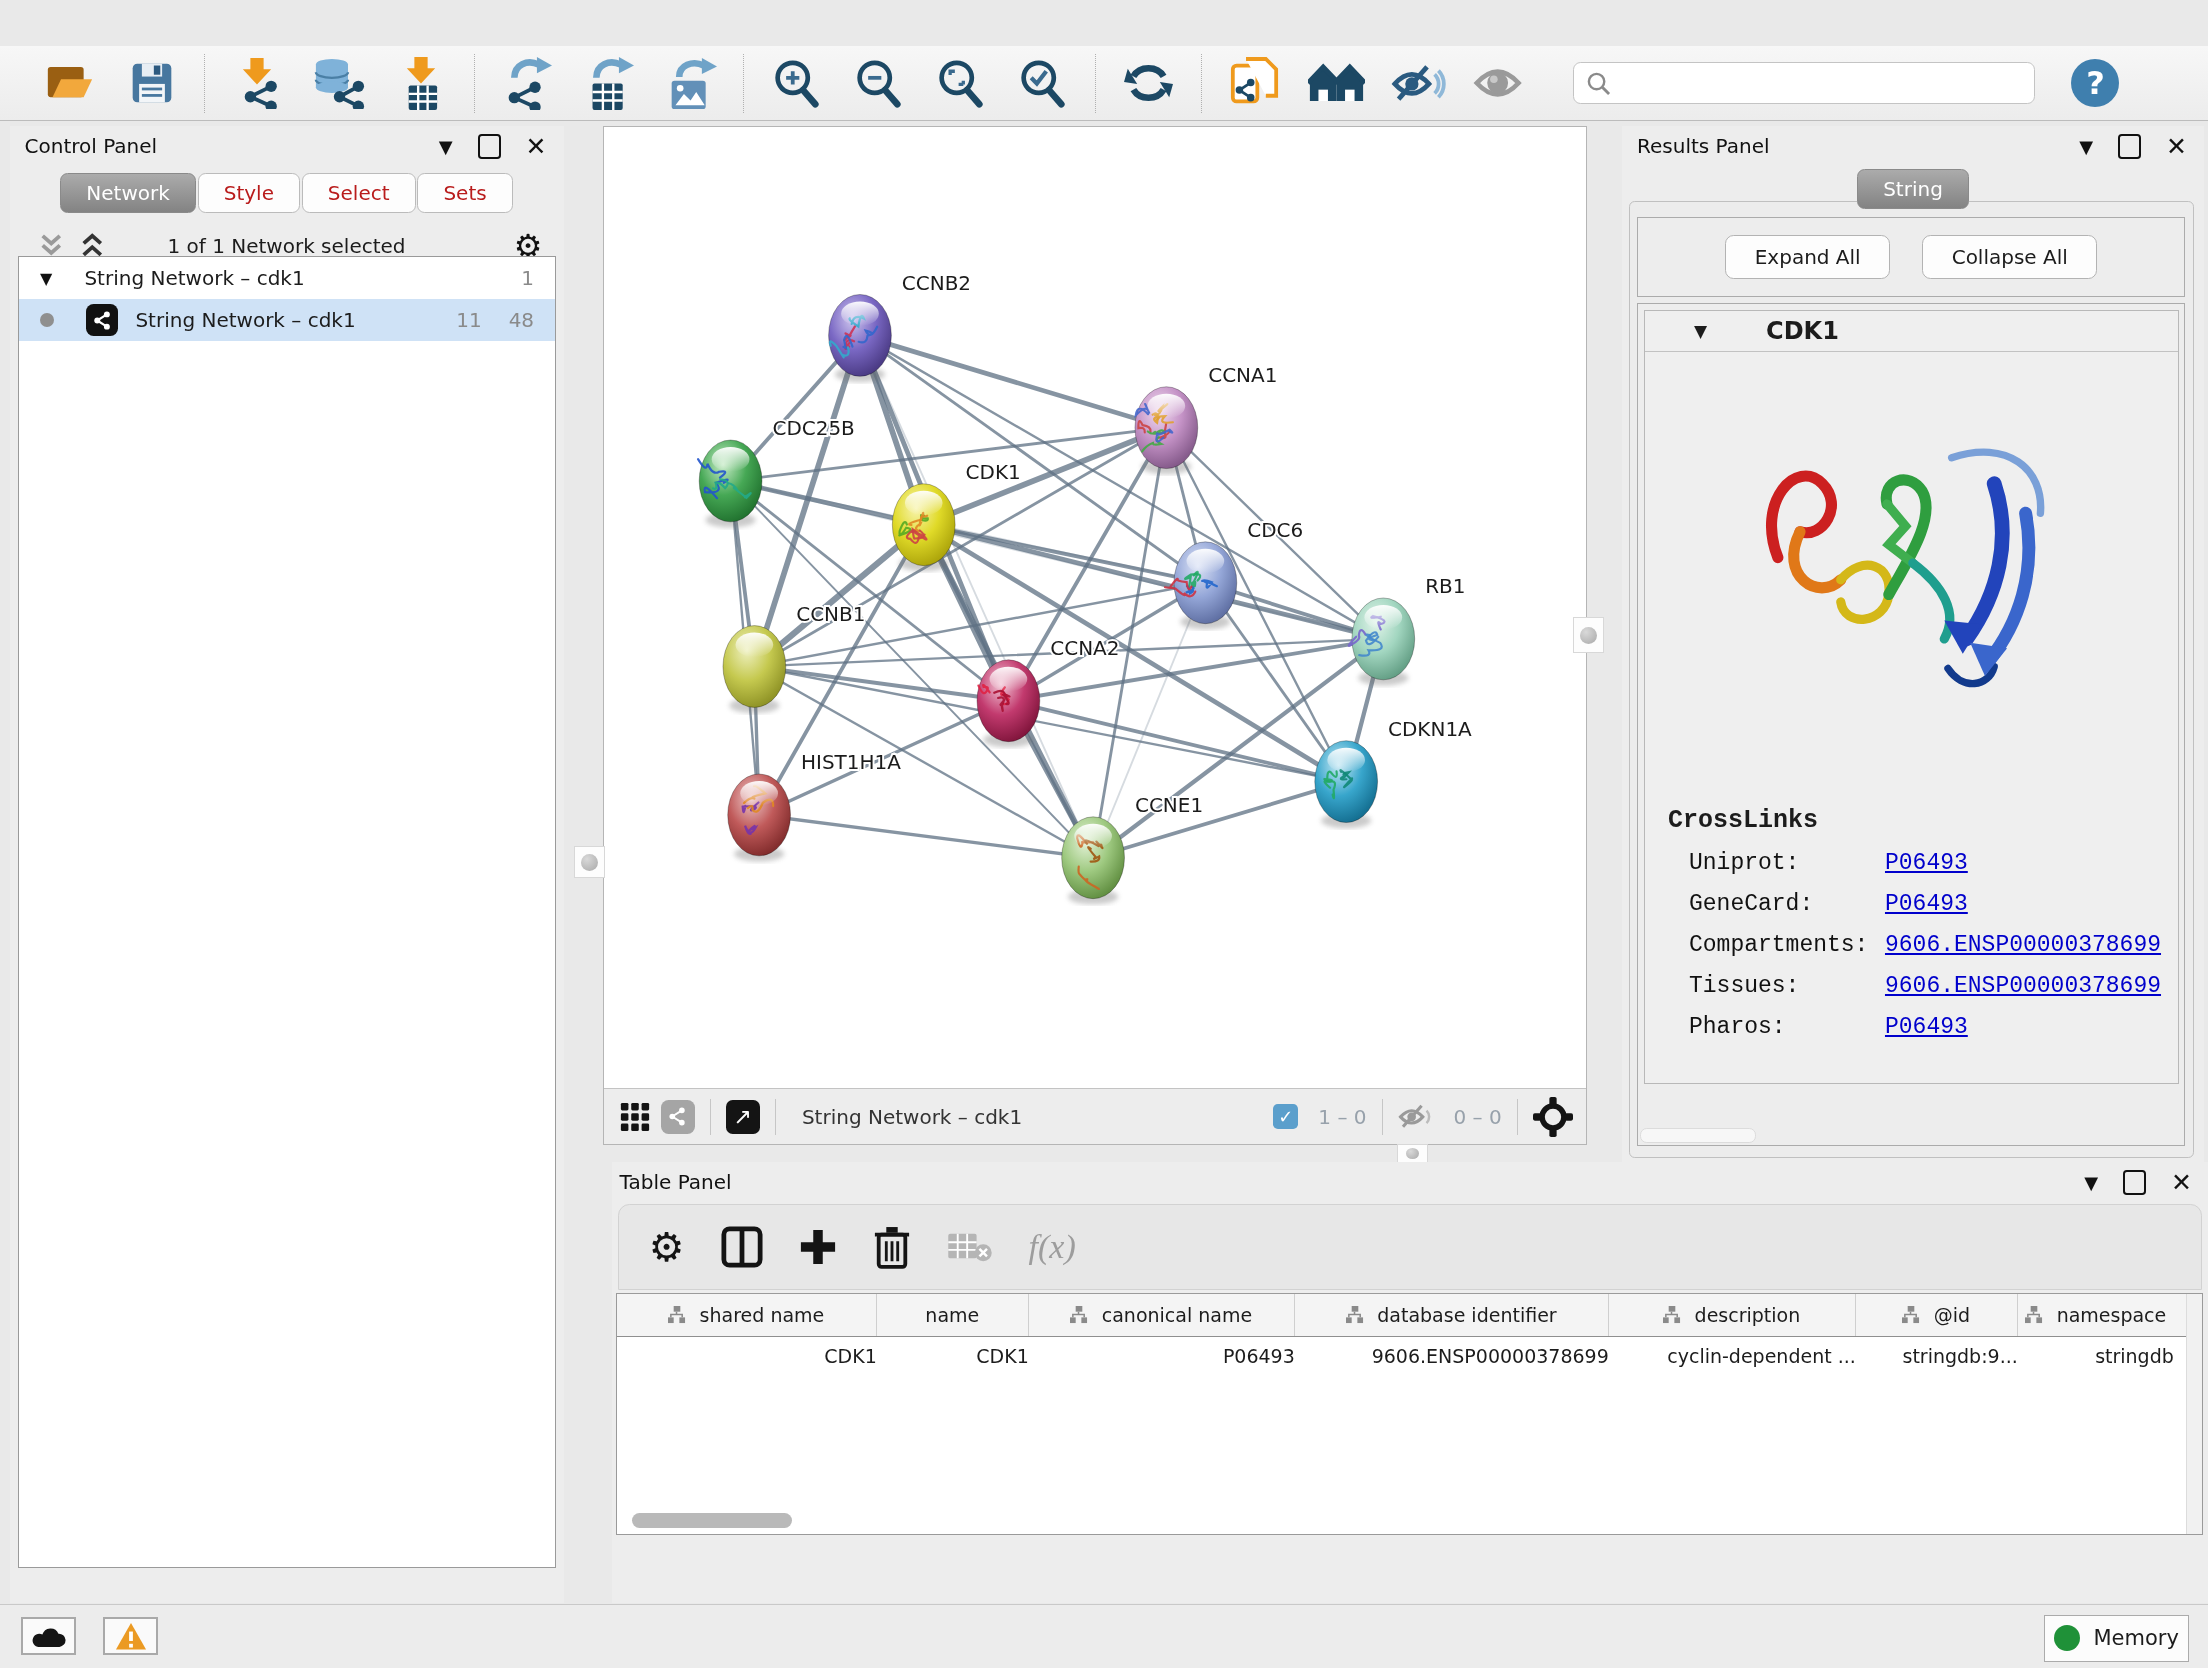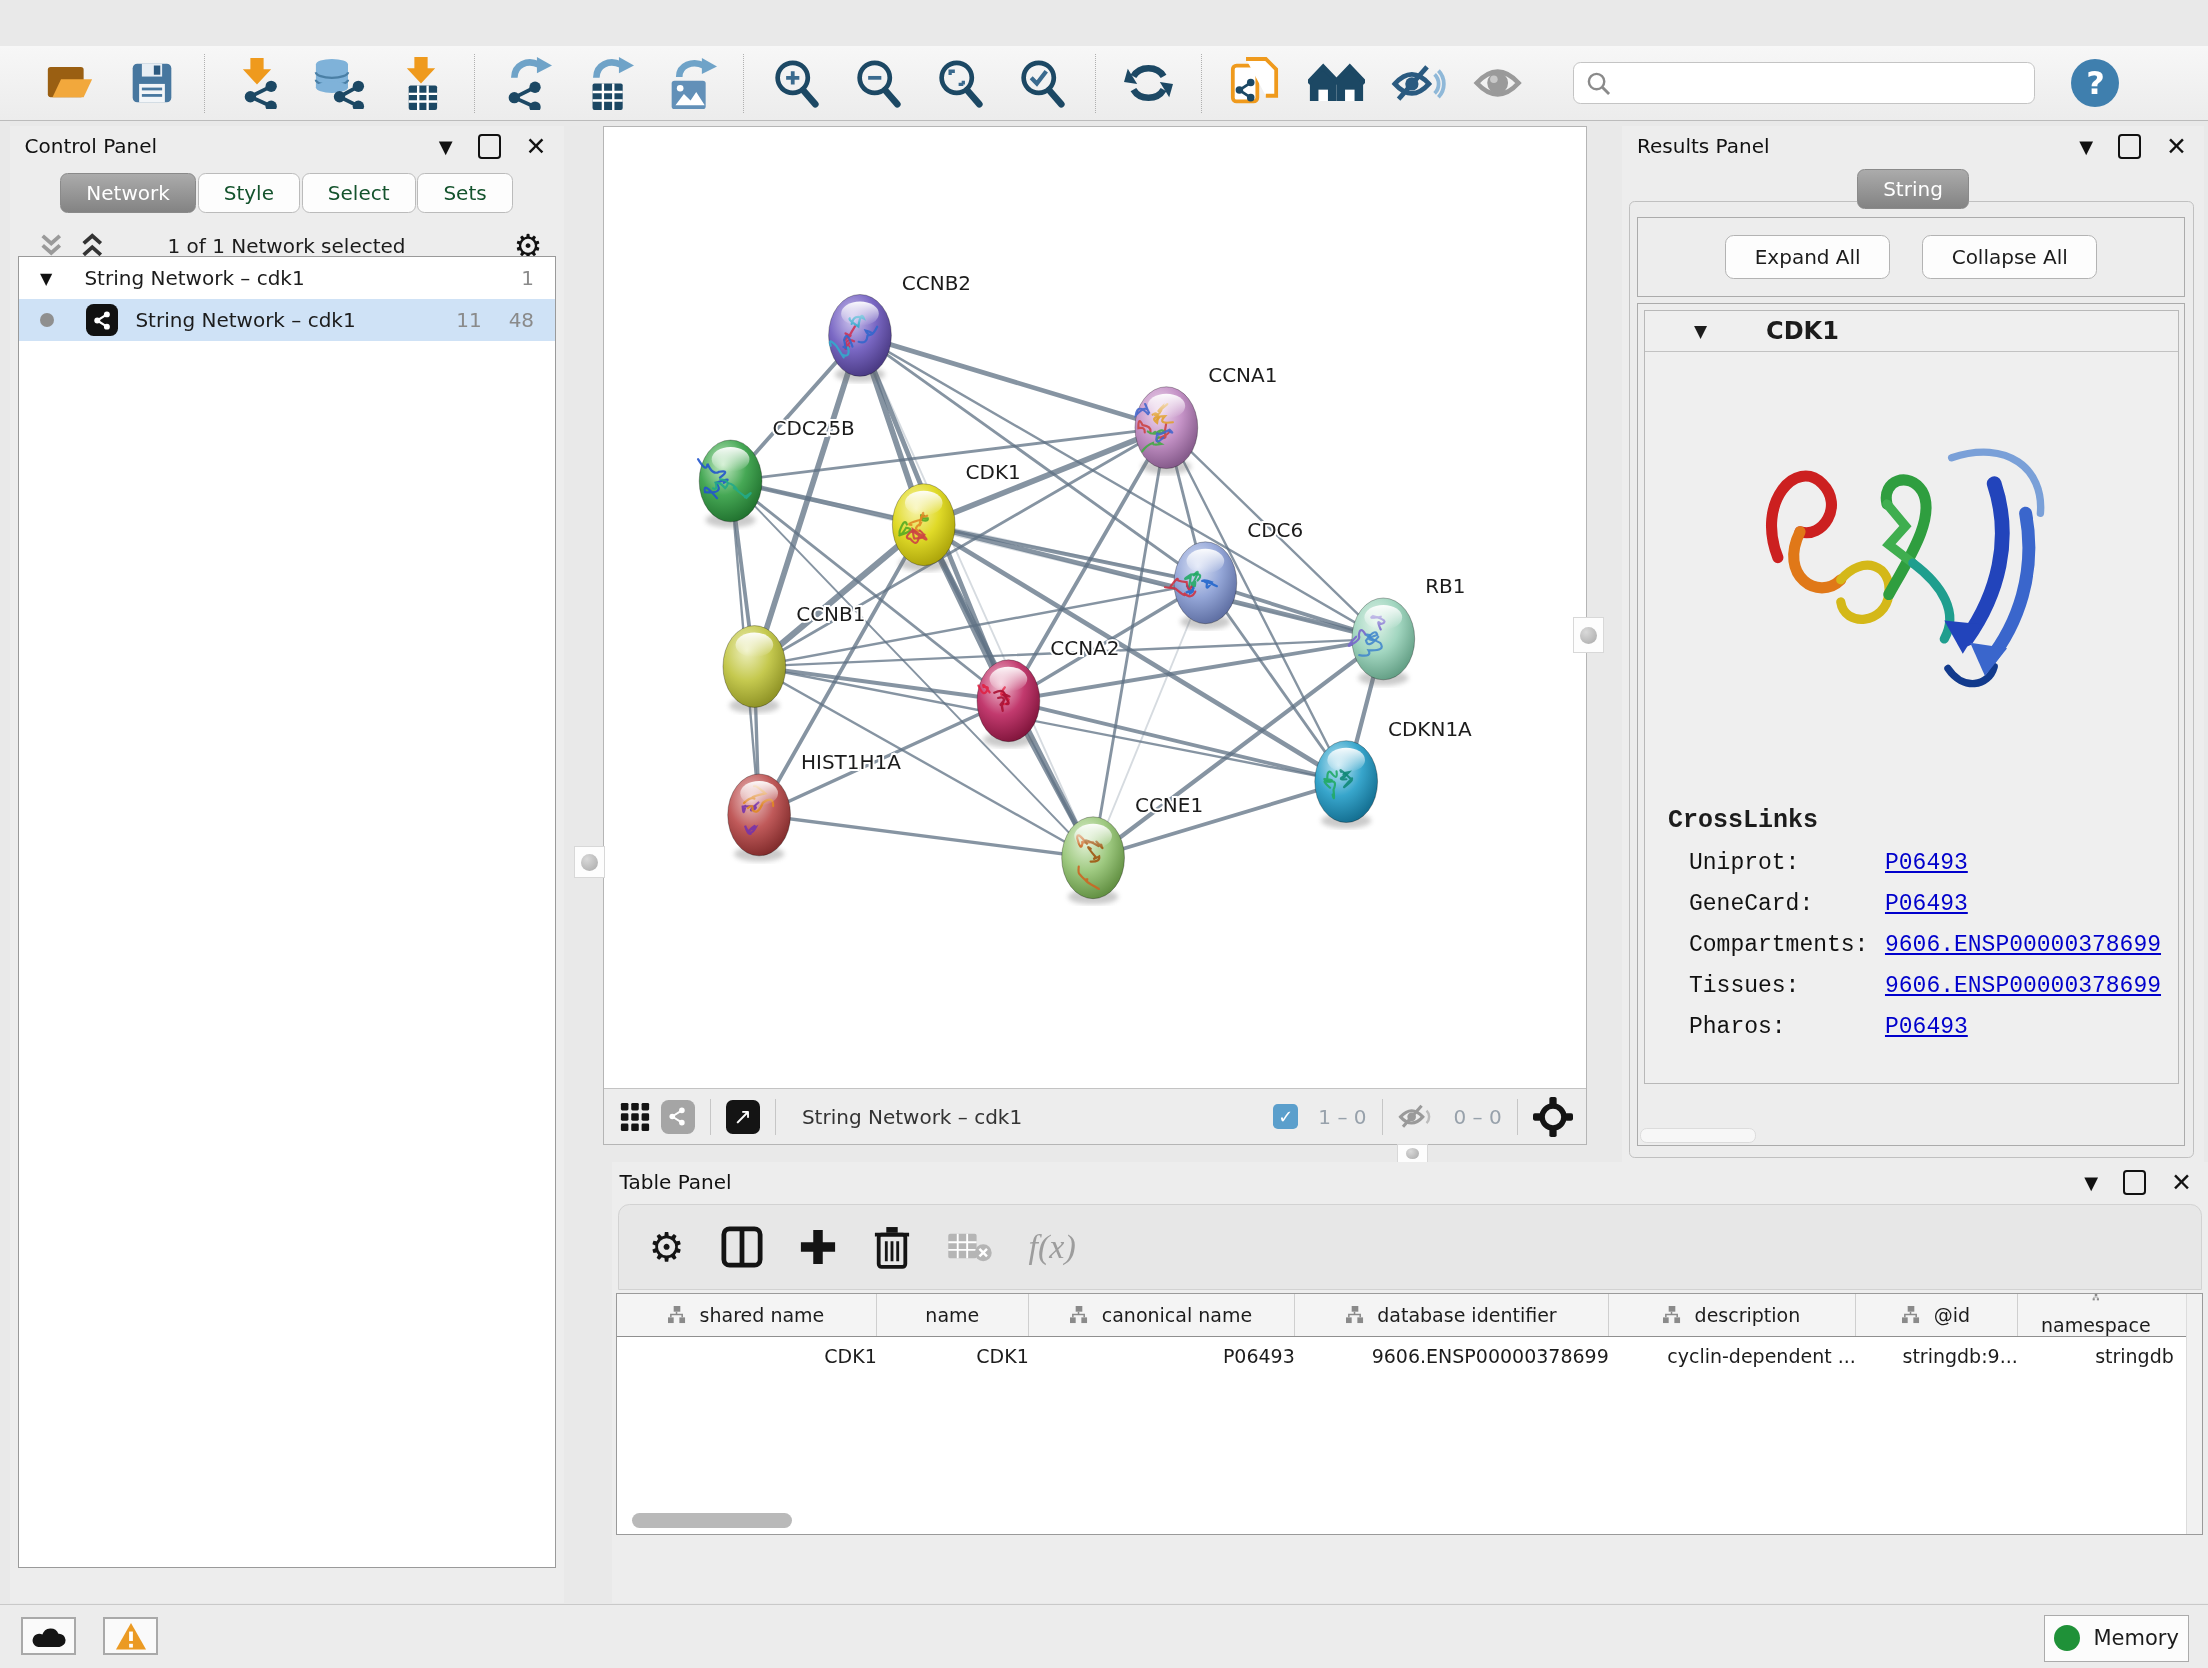--- a/index.html
+++ b/index.html
@@ -27,21 +27,21 @@
   
   .panel{position:absolute;background:#ededed;}
   .panel-hdr{position:relative;height:34px;padding-top:7.6px;}
   .panel-title{position:absolute;left:15px;top:7.6px;font-size:20px;color:#111;}
   .hdr-btns{position:absolute;right:17px;top:7.6px;display:flex;gap:25px;align-items:center;}
   .hdr-collapse{font-size:18px;color:#111;}
   .hdr-float{width:19px;height:21px;border:2.9px solid #111;border-radius:3.8px;}
   .hdr-close{font-size:25px;font-weight:bold;color:#111;line-height:21px;}
   .tabstrip{display:flex;justify-content:center;gap:1.9px;}
   .tab{height:38px;line-height:38px;padding:0 25px;background:#fdfdfd;border:1px solid #bbb;
-    border-radius:7.6px;font-size:20px;color:#14532d;text-align:center;}
+    border-radius:7.6px;font-size:20px;color:#b91c1c;text-align:center;}
   .tab.sel{background:linear-gradient(#ababab,#838383);color:#fff;border-color:#8a8a8a;}
   
   #control-panel{left:9.5px;top:126px;width:554px;height:1477px;}
   #cp-tabs{margin-top:5.7px;}
   #cp-status{position:relative;height:42px;margin-top:13.3px;}
   #cp-chevrons{position:absolute;left:27px;top:5.7px;display:flex;gap:13.3px;}
   #cp-status-text{position:absolute;left:0;right:0;top:7.6px;text-align:center;font-size:20px;}
   #cp-gear{position:absolute;right:21px;top:0px;font-size:32px;color:#111;}
   #net-tree{position:absolute;left:8.6px;top:130px;width:536px;height:1310px;background:#fff;
     border:1px solid #9a9a9a;}
@@ -111,21 +111,21 @@
   #tp-gear{font-size:40px;color:#141414;}
   #tp-fx{font-family:"Liberation Serif","DejaVu Serif",serif;font-style:italic;font-size:34px;
     color:#9d9d9d;}
   #tp-table{position:absolute;left:3.8px;top:131px;width:1587px;height:242px;background:#fff;
     border:1px solid #9a9a9a;box-sizing:border-box;text-align:right;}
   #tp-header{display:flex;height:42px;background:#f4f4f4;border-bottom:1.9px solid #8f8f8f;}
   .th{display:flex;align-items:center;justify-content:center;gap:13.3px;border-right:1px solid #cfcfcf;
     font-size:19px;overflow:hidden;white-space:nowrap;box-sizing:border-box;}
   .th:nth-child(1){width:260px;}.th:nth-child(2){width:152px;}.th:nth-child(3){width:266px;}
   .th:nth-child(4){width:314px;}.th:nth-child(5){width:247px;}.th:nth-child(6){width:162px;}
-  .th:nth-child(7){width:156px;border-right:none;flex-direction:column;}
+  .th:nth-child(7){width:156px;border-right:none;}
   .th:nth-child(2) svg{display:none;}
   #tp-row{display:flex;height:38px;align-items:center;}
   .td{padding-left:23px;font-size:19px;white-space:nowrap;overflow:hidden;box-sizing:border-box;}
   .td:nth-child(1){width:260px;}.td:nth-child(2){width:152px;}.td:nth-child(3){width:266px;}
   .td:nth-child(4){width:314px;}.td:nth-child(5){width:247px;}.td:nth-child(6){width:162px;}
   .td:nth-child(7){width:156px;}
   #tp-vscroll{position:absolute;right:0;top:0;width:15px;height:100%;background:#f1f1f1;
     border-left:1px solid #dcdcdc;}
   #tp-hscroll-thumb{position:absolute;left:15px;bottom:5.7px;width:160px;height:15px;background:#b9b9b9;
     border-radius:7.6px;}

